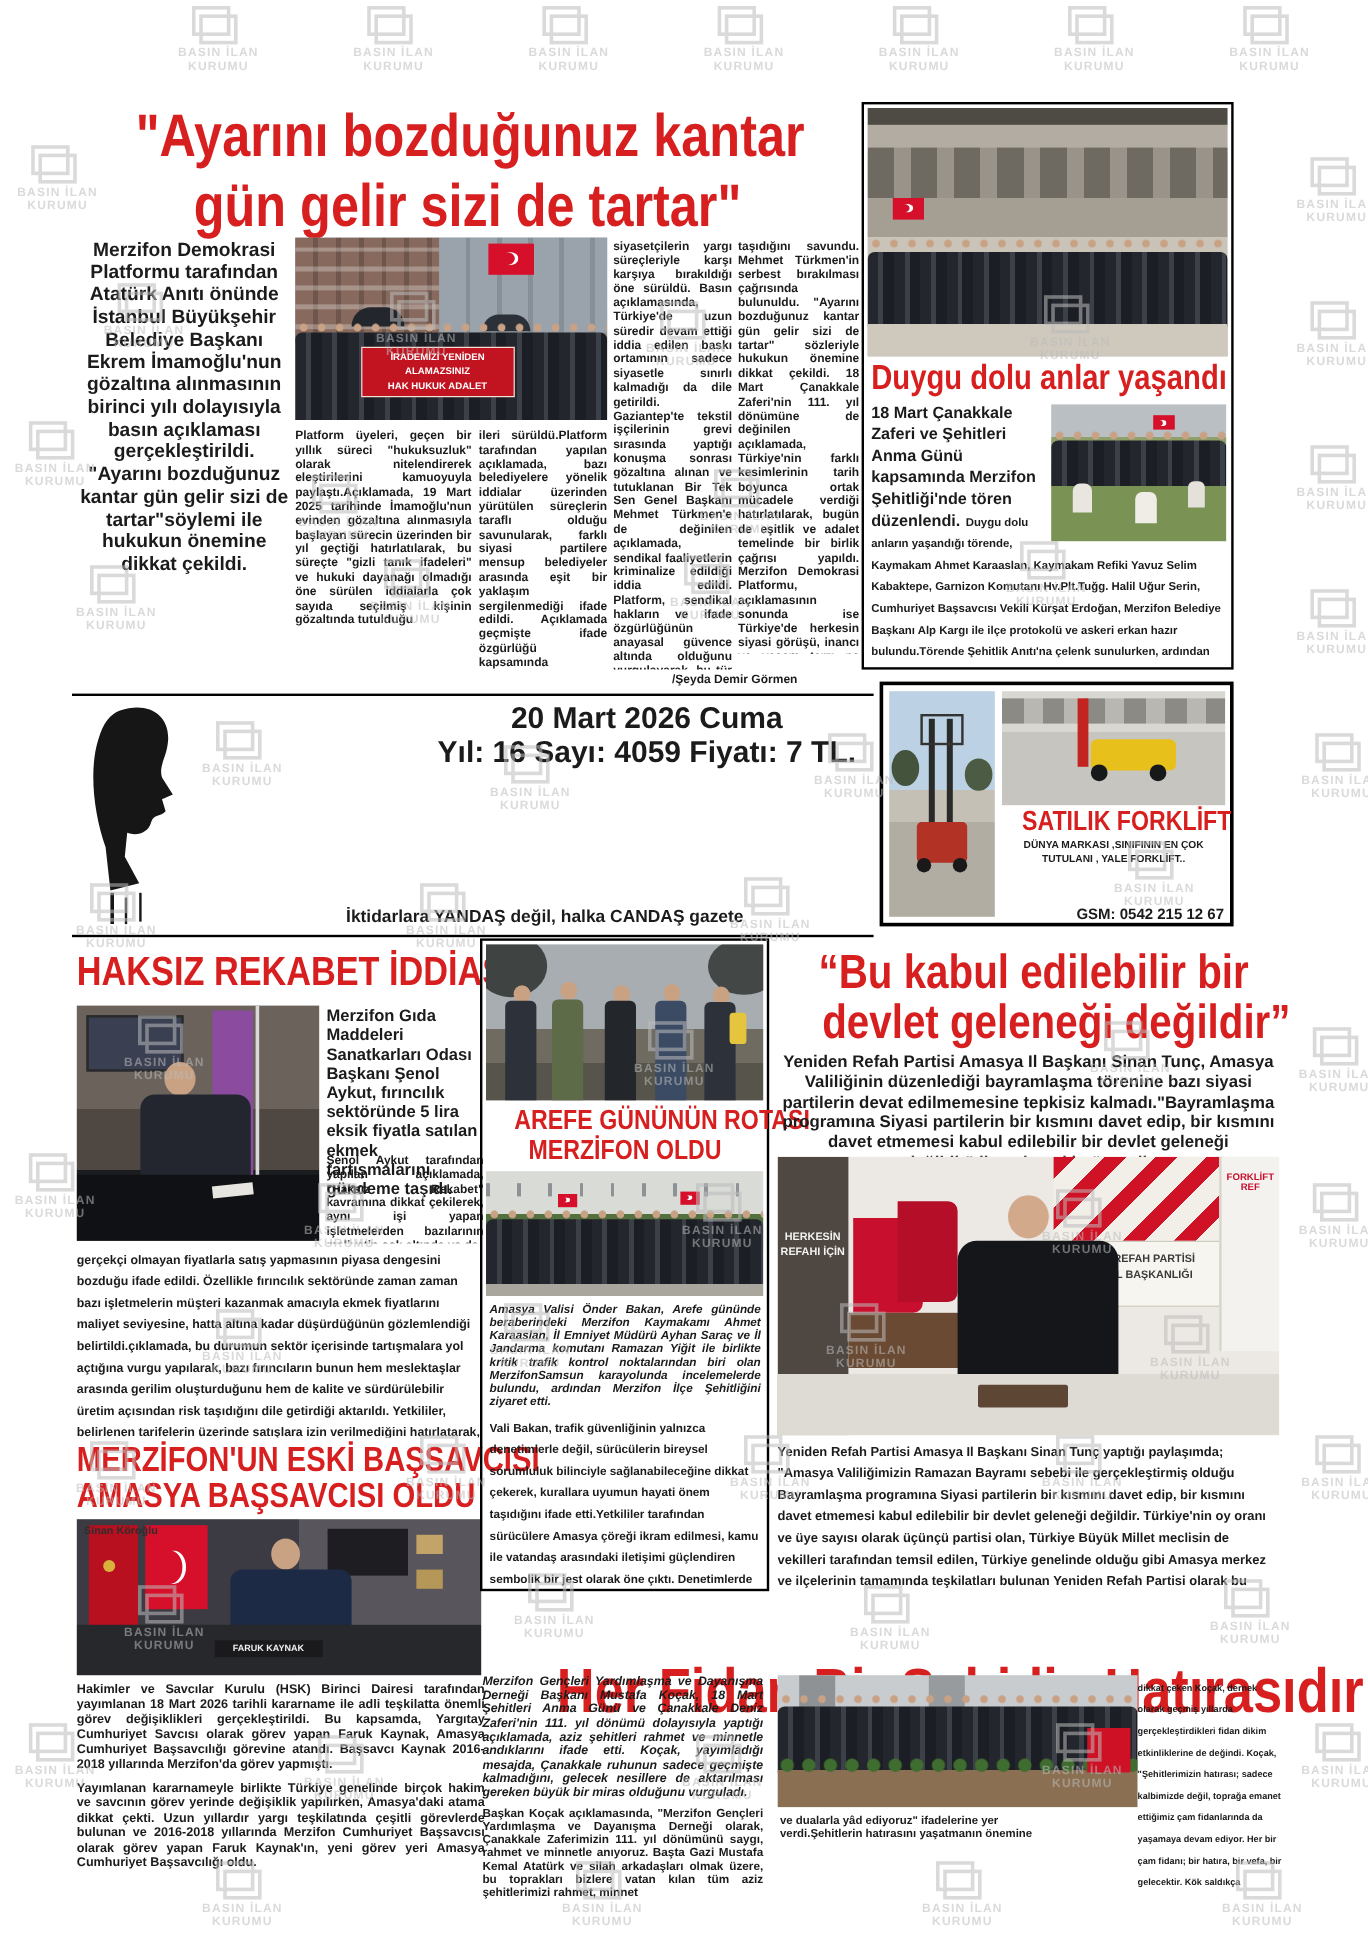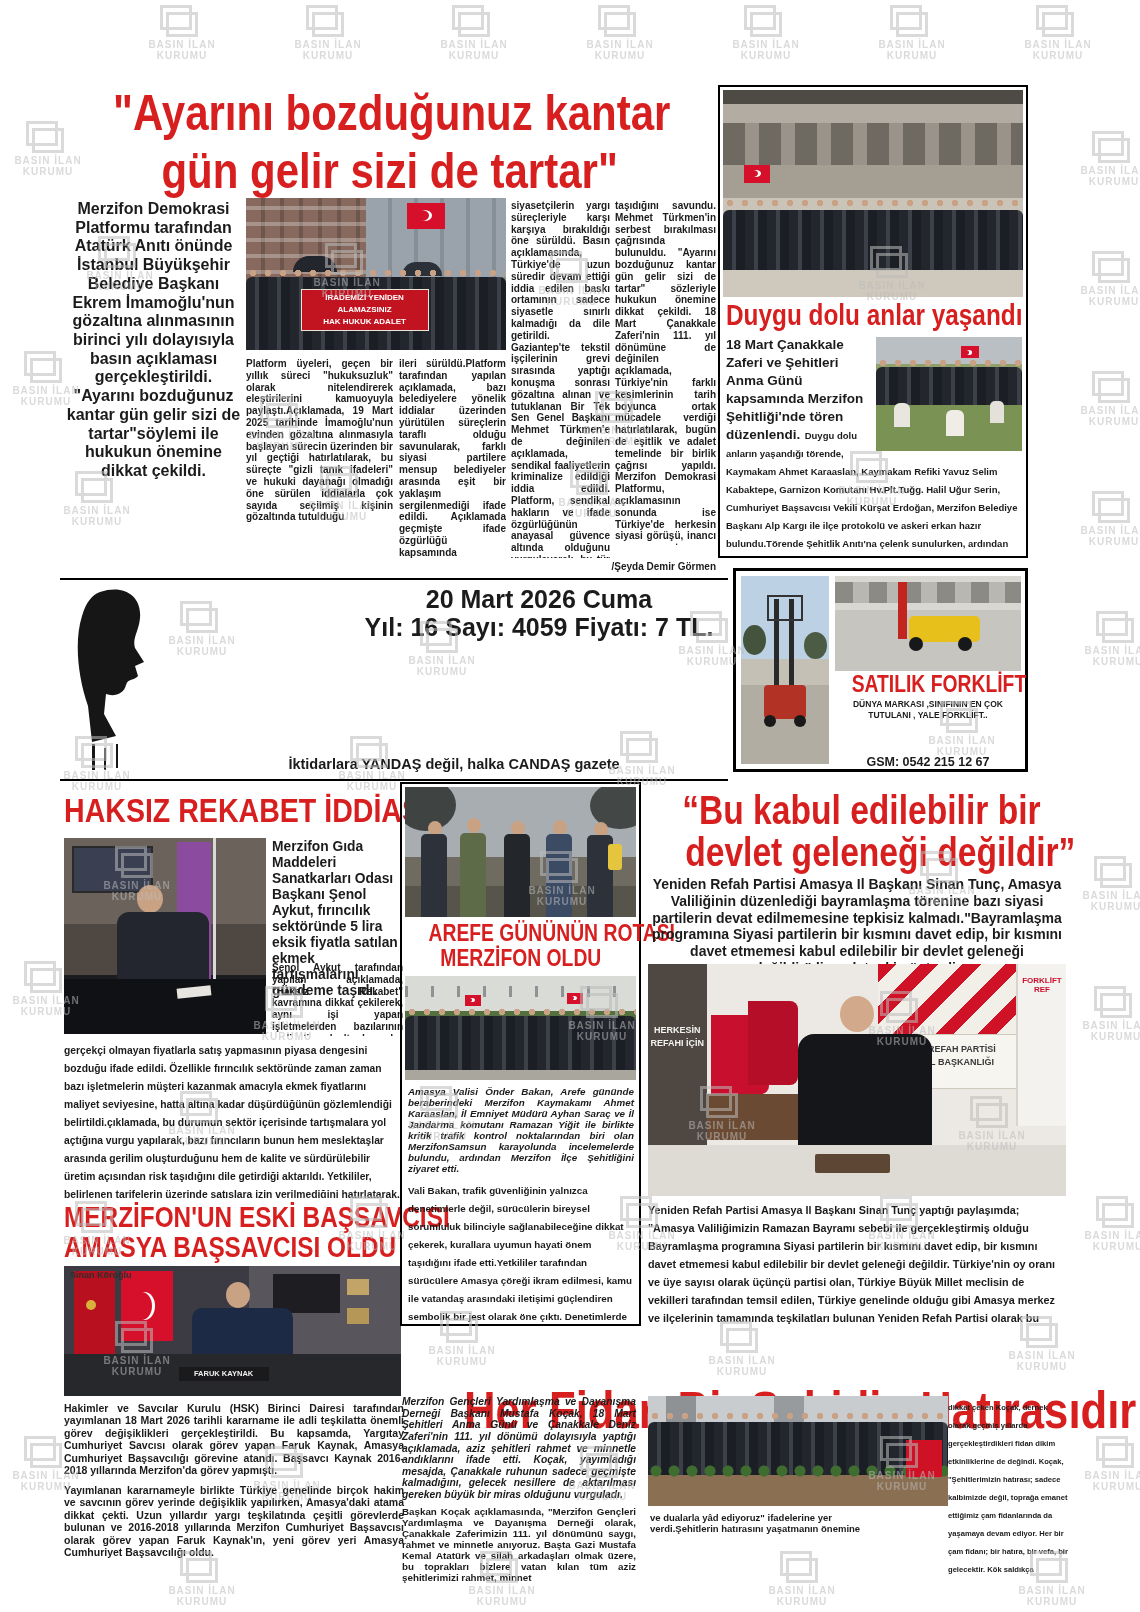--- a/index.html
+++ b/index.html
@@ -50,21 +50,21 @@
       <div>İRADEMİZİ YENİDEN</div>
       <div>ALAMAZSINIZ</div>
       <div>HAK HUKUK ADALET</div>
     </div>
   </div>
 
   <div class="abs bt" style="left:246px;top:358px;width:147px;height:200px;font-size:10px;line-height:1.18;overflow:hidden;">Platform üyeleri, geçen bir yıllık süreci "hukuksuzluk" olarak nitelendirerek eleştirilerini kamuoyuyla paylaştı.Açıklamada, 19 Mart 2025 tarihinde İmamoğlu'nun evinden gözaltına alınmasıyla başlayan sürecin üzerinden bir yıl geçtiği hatırlatılarak, bu süreçte "gizli tanık ifadeleri" ve hukuki dayanağı olmadığı öne sürülen iddialarla çok sayıda seçilmiş kişinin gözaltında tutulduğu</div>
   <div class="abs bt" style="left:399px;top:358px;width:107px;height:200px;font-size:10px;line-height:1.18;overflow:hidden;">ileri sürüldü.Platform tarafından yapılan açıklamada, bazı belediyelere yönelik iddialar üzerinden yürütülen süreçlerin taraflı olduğu savunularak, farklı siyasi partilere mensup belediyeler arasında eşit bir yaklaşım sergilenmediği ifade edildi. Açıklamada geçmişte ifade özgürlüğü kapsamında değerlendirilebilecek birçok açıklamaya yönelik müdahalelerin olduğu ve seçilmiş</div>
   <div class="abs bt" style="left:511px;top:200px;width:99px;height:358px;font-size:10px;line-height:1.18;overflow:hidden;">siyasetçilerin yargı süreçleriyle karşı karşıya bırakıldığı öne sürüldü. Basın açıklamasında, Türkiye'de uzun süredir devam ettiği iddia edilen baskı ortamının sadece siyasetle sınırlı kalmadığı da dile getirildi. Gaziantep'te tekstil işçilerinin grevi sırasında yaptığı konuşma sonrası gözaltına alınan ve tutuklanan Bir Tek Sen Genel Başkanı Mehmet Türkmen'e de değinilen açıklamada, sendikal faaliyetlerin kriminalize edildiği iddia edildi. Platform, sendikal hakların ve ifade özgürlüğünün anayasal güvence altında olduğunu vurgulayarak, bu tür gözaltı ve tutuklamaların demokratik haklara müdahale anlamı</div>
   <div class="abs bt" style="left:615px;top:200px;width:101px;height:345px;font-size:10px;line-height:1.18;overflow:hidden;">taşıdığını savundu. Mehmet Türkmen'in serbest bırakılması çağrısında bulunuldu. "Ayarını bozduğunuz kantar gün gelir sizi de tartar" sözleriyle hukukun önemine dikkat çekildi. 18 Mart Çanakkale Zaferi'nin 111. yıl dönümüne de değinilen açıklamada, Türkiye'nin farklı kesimlerinin tarih boyunca ortak mücadele verdiği hatırlatılarak, bugün de eşitlik ve adalet temelinde bir birlik çağrısı yapıldı. Merzifon Demokrasi Platformu, açıklamasının sonunda ise Türkiye'de herkesin siyasi görüşü, inancı ve yaşam tarzı ne olursa olsun eşit ve özgür bir şekilde yaşaması gerektiğini vurgulayarak, demokrasi ve hukuk mücadelesini sürdüreceklerini belirtti.</div>
-  <div class="abs byl" style="left:560px;top:561px;width:156px;font-size:10px;text-align:right;">/Şeyda Demir Görmen</div>
+  <div class="abs byl" style="left:560px;top:561px;width:156px;font-size:10px;text-align:left;">/Şeyda Demir Görmen</div>
 
   <div class="box" style="left:718px;top:85px;width:310px;height:473px;">
     <div class="photo" style="left:3px;top:3px;width:300px;height:207px;background:linear-gradient(180deg,#b3aca2 0 18%,#a59e93 18% 52%,#c9c3b8 52% 74%,#b8b1a5 74% 100%);">
       <div class="abs" style="left:0;top:16%;width:100%;height:20%;background:repeating-linear-gradient(90deg,#6e6a61 0 22px,#99938a 22px 36px);"></div>
       <div class="abs" style="left:0;top:0;width:100%;height:7%;background:#4e4b45;"></div>
       <div class="flag-tr" style="left:7%;top:36%;width:26px;height:18px;"></div>
       <div class="abs heads" style="left:0;top:52%;width:100%;height:11px;"></div>
       <div class="abs bodies" style="left:0;top:58%;width:100%;height:30%;"></div>
       <div class="abs" style="left:0;top:87%;width:100%;height:13%;background:#cfc9bd;"></div>
     </div>
@@ -111,21 +111,21 @@
     </div>
     <div class="photo" style="left:99px;top:5px;width:186px;height:95px;background:linear-gradient(180deg,#d9d7d2 0 36%,#c7c5c0 36% 100%);">
       <div class="abs" style="left:0;top:6%;width:100%;height:22%;background:repeating-linear-gradient(90deg,#8c8a85 0 18px,#b9b7b2 18px 34px);"></div>
       <div class="abs" style="left:34%;top:6%;width:9px;height:60%;background:#c2241f;"></div>
       <div class="abs" style="left:40%;top:42%;width:38%;height:28%;background:#e8c01c;border-radius:5px;"></div>
       <div class="abs" style="left:40%;top:64%;width:14px;height:14px;background:#17181a;border-radius:50%;"></div>
       <div class="abs" style="left:66%;top:64%;width:14px;height:14px;background:#17181a;border-radius:50%;"></div>
     </div>
     <div class="abs ctr" style="left:99px;top:102px;width:186px;"><span class="cx rh" style="font-size:23px;">SATILIK FORKLİFT</span></div>
     <div class="abs bt ctr" style="left:100px;top:128px;width:184px;font-size:8.5px;line-height:1.25;text-align:center;">DÜNYA MARKASI ,SINIFININ EN ÇOK TUTULANI , YALE FORKLİFT..</div>
-    <div class="abs bt ctr" style="left:100px;top:184px;width:184px;font-size:12.5px;text-align:center;">GSM: 0542 215 12 67</div>
+    <div class="abs bt ctr" style="left:100px;top:184px;width:184px;font-size:12.5px;text-align:right;">GSM: 0542 215 12 67</div>
   </div>
 
   <div class="abs" style="left:64px;top:793px;width:340px;"><span class="cxl rh" style="font-size:34px;">HAKSIZ REKABET İDDİASI</span></div>
   <div class="photo" style="left:64px;top:838px;width:202px;height:196px;background:linear-gradient(180deg,#6b625b 0 44%,#4e4742 44% 70%,#1b1c1f 70% 100%);">
     <div class="abs" style="left:4%;top:4%;width:38%;height:22%;background:#3a3f52;border:2px solid #2a2a2a;"></div>
     <div class="abs" style="left:56%;top:2%;width:17%;height:72%;background:#8b4b9e;border-bottom:4px solid #c9a53f;"></div>
     <div class="abs" style="left:74%;top:0;width:3px;height:80%;background:#d9d9d9;"></div>
     <div class="head" style="left:36%;top:24%;width:26px;height:28px;"></div>
     <div class="abs" style="left:26%;top:38%;width:46%;height:36%;background:#23262e;border-radius:12px 12px 0 0;"></div>
     <div class="abs" style="left:0;top:72%;width:100%;height:28%;background:#101114;"></div>

